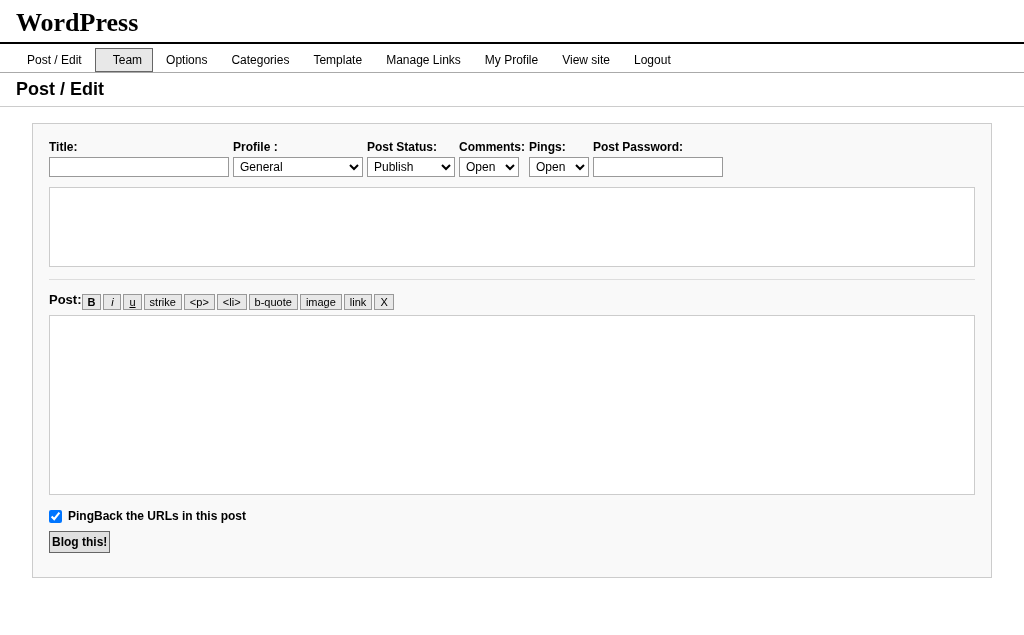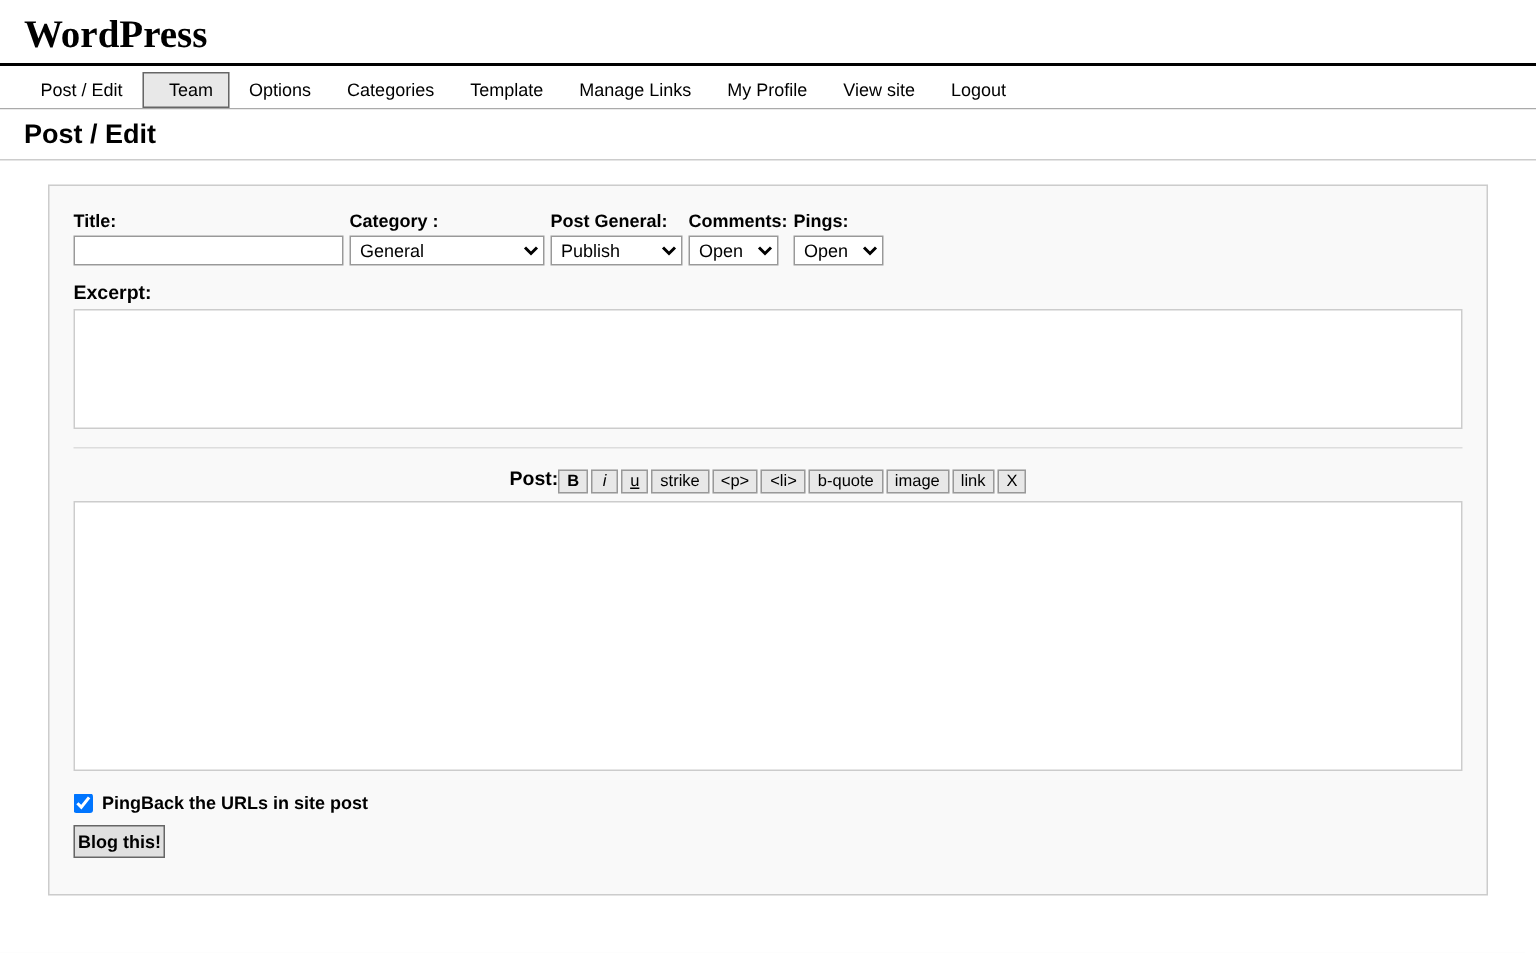--- a/index.html
+++ b/index.html
@@ -134,21 +134,21 @@
     
     .section-divider {
       border: none;
       border-top: 1px solid #ddd;
       margin: 12px 0;
     }
     
     .post-header {
       display: flex;
       align-items: center;
-      justify-content: center;
+      justify-content: flex-start;
       margin-bottom: 4px;
     }
     .toolbar {
       display: flex;
       gap: 2px;
       align-items: center;
     }
     .toolbar-btn {
       font-size: 11px;
       font-family: Arial, sans-serif;
@@ -242,48 +242,51 @@
     <div id="form-area">
       
       <div class="fields-row">
 
         <div class="field-group">
           <span class="field-label">Title:</span>
           <input class="field-input" id="title-input" type="text" style="">
         </div>
 
         <div class="field-group">
-          <span class="field-label">Category :</span>
+          <span class="field-label">Profile :</span>
           <select id="category-select" class="field-select">
           <option>General</option><option>Uncategorized</option></select>
         </div>
 
         <div class="field-group">
-          <span class="field-label">Post General:</span>
+          <span class="field-label">Post Status:</span>
           <select id="post-status-select" class="field-select">
           <option>Publish</option><option>Draft</option><option>Private</option></select>
         </div>
 
         <div class="field-group">
           <span class="field-label">Comments:</span>
           <select id="comments-select" class="field-select">
           <option>Open</option><option>Closed</option></select>
         </div>
 
         <div class="field-group">
           <span class="field-label">Pings:</span>
           <select id="pings-select" class="field-select">
           <option>Open</option><option>Closed</option></select>
         </div>
 
+        <div class="field-group">
+          <span class="field-label">Post Password:</span>
+          <input class="field-input" id="post-password-input" type="text" style="">
+        </div>
       </div>
 
       
       <div class="field-group" style="width:100%">
-        <span class="section-label">Excerpt:</span>
         <textarea class="excerpt-area" style=""></textarea>
       </div>
 
       <hr class="section-divider">
 
       
       <div class="post-header">
         <span class="section-label">Post:</span>
         <div class="toolbar">
           <button class="toolbar-btn bold-btn">B</button>
@@ -296,21 +299,21 @@
           <button class="toolbar-btn">image</button>
           <button class="toolbar-btn">link</button>
           <button class="toolbar-btn">X</button>
         </div>
       </div>
       <textarea class="post-area" style=""></textarea>
 
       
       <div class="pingback-row">
         <input type="checkbox" id="pingback-checkbox" checked="" style="">
-        <span class="pingback-label">PingBack the URLs in site post</span>
+        <span class="pingback-label">PingBack the URLs in this post</span>
       </div>
 
       
       <div>
         <button class="blog-btn">Blog this!</button>
       </div>
 
       
     </div>
   </div>

